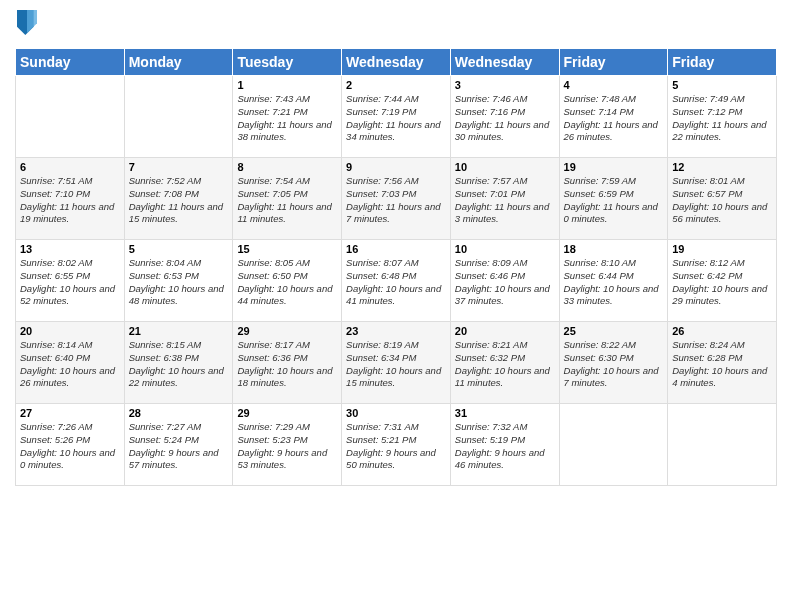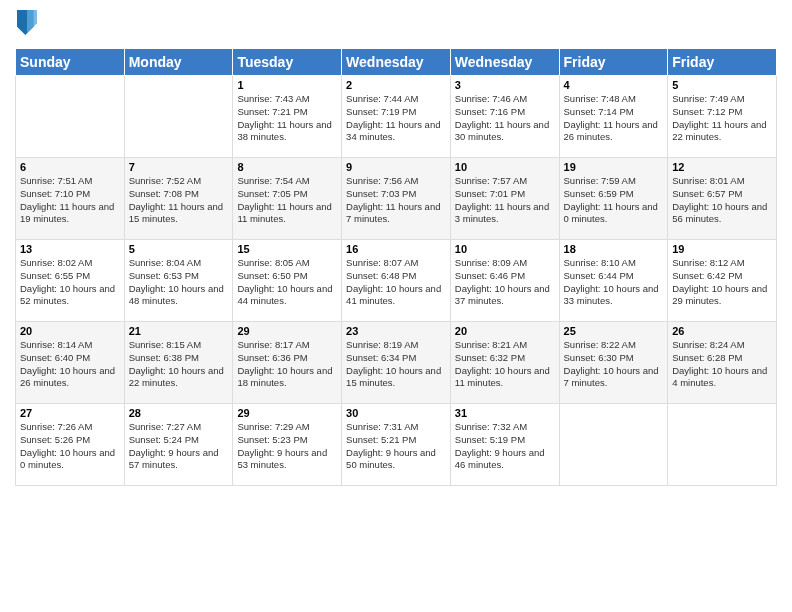--- a/index.html
+++ b/index.html
@@ -94,20 +94,21 @@
     .day-num {
       font-weight: bold;
       font-size: 11px;
       display: block;
       margin-bottom: 2px;
     }
     .day-info {
       font-size: 9.5px;
       color: #333;
       line-height: 1.35;
+      font-style: italic;
     }
     .empty-cell {
       background-color: #fff;
     }
   </style>
 </head>
 <body>
 
 <div class="page">
   <div class="header">

